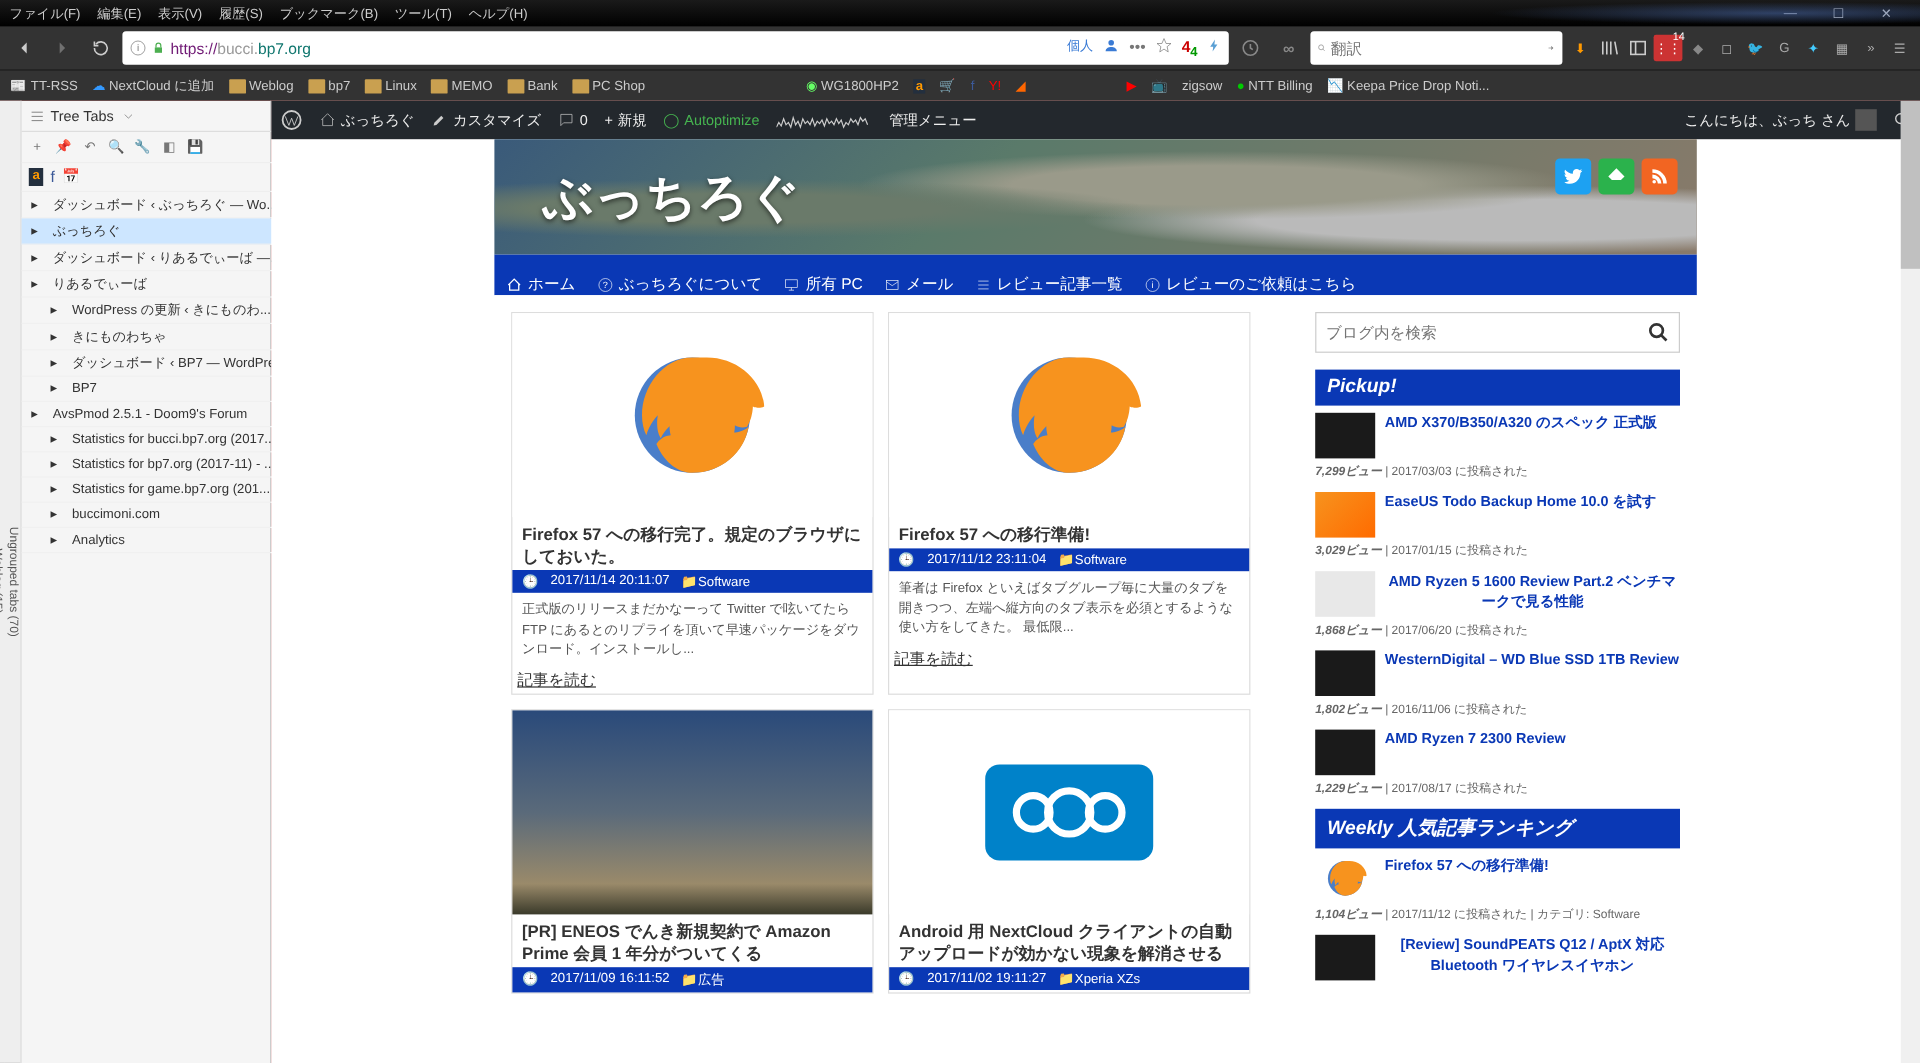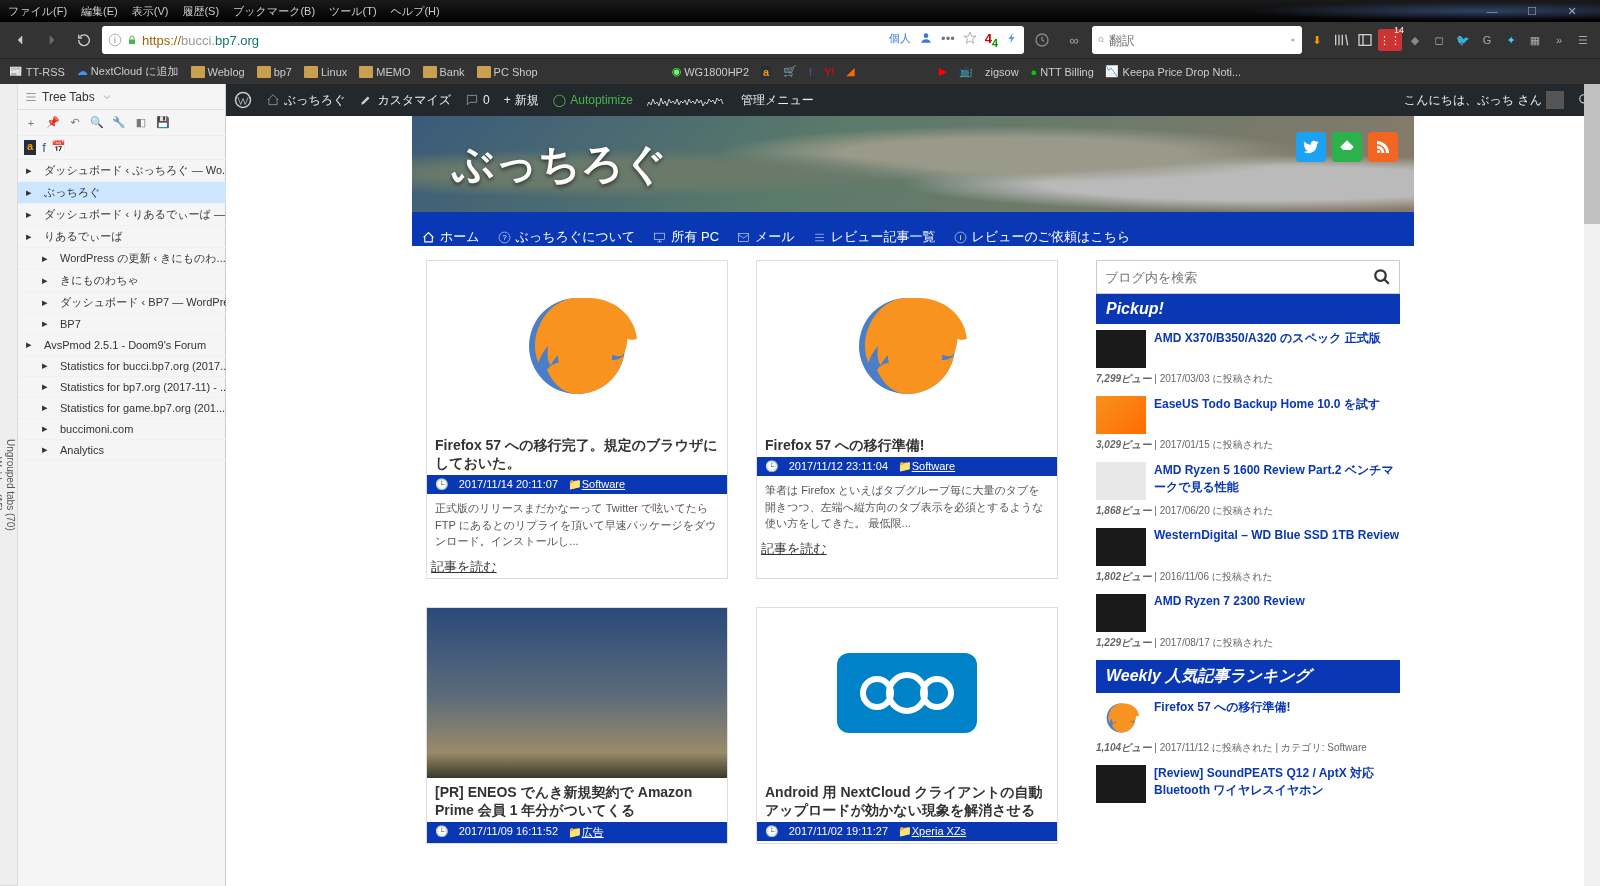--- a/index.html
+++ b/index.html
@@ -62,39 +62,39 @@
 .site-title { position:absolute; left:40px; top:20px; font-size:42px; font-weight:bold; color:#fff; text-shadow:0 2px 4px rgba(0,0,0,0.6); font-family:serif;}
 .site-social { position:absolute; right:16px; top:16px; display:flex; gap:6px; }
 .site-social .soc { width:30px; height:30px; border-radius:4px; display:flex; align-items:center; justify-content:center; color:#fff; font-size:16px;}
 .soc.tw{background:#1da1f2;} .soc.fd{background:#2bb24c;} .soc.rss{background:#f26522;}
 
 .site-nav { background:#0a38b5; height:34px; display:flex; align-items:flex-end; padding:0 10px; gap:18px; font-size:13px; color:#fff; }
 .site-nav .nav-item { display:flex; align-items:center; gap:5px; }
 
 .site-body { display:flex; gap:16px; padding: 14px; background:#fff; }
 .main-col { flex:1; }
-.articles { display:flex; flex-wrap:wrap; gap:28px; }
+.articles { display:flex; flex-wrap:wrap; gap:12px; }
 .article-card { width: 302px; border:1px solid #ddd; background:#fff; display:flex; flex-direction:column; }
 .article-thumb { height:170px; display:flex; align-items:center; justify-content:center; overflow:hidden; }
 .article-thumb.ff { background:#fff; }
 .article-thumb.ff svg { width:120px; height:120px; }
 .article-thumb.sky { background: linear-gradient(to bottom, #2a4a7a 0%, #5a6a7a 50%, #9a8a6a 85%, #3a3a2a 100%); }
 .article-thumb.ncloud { background:#fff; }
 .nc-icon { width:140px; height:80px; background:#0082c9; border-radius:12px; display:flex; align-items:center; justify-content:center; }
 .article-title { font-size:14px; font-weight:bold; padding: 6px 8px 2px; color:#333; }
 .article-meta { background:#0a38b5; color:#fff; font-size:11px; padding: 3px 8px; display:flex; gap:10px; }
-.article-meta a { color:#fff; text-decoration:underline; }
+.article-meta a { color:#fff; }
 .article-excerpt { font-size:11px; color:#555; padding:6px 8px; line-height:1.5; }
 .read-more { font-size:13px; padding:2px 4px; text-decoration:underline; color:#333; }
 
 .side-col { width: 304px; }
-.search-box { border:1px solid #ccc; height:34px; display:flex; align-items:center; padding:0 8px; }
+.search-box { border:1px solid #ccc; height:34px; display:flex; align-items:center; padding:0 8px; margin-bottom:14px; }
 .search-box input { border:none; flex:1; font-size:13px; outline:none; }
 .widget-title { background:#0a38b5; color:#fff; padding:6px 10px; font-size:16px; font-weight:bold; font-style:italic; margin-bottom:6px; }
-.pickup-item { display:flex; gap:8px; margin-bottom:4px; align-items:flex-start; }
+.pickup-item { display:flex; gap:8px; margin-bottom:4px; align-items:flex-start;text-align:center; }
 .pickup-item .thumb { width:50px; height:38px; background:#333; flex-shrink:0; }
 .pickup-item .thumb.orange { background:linear-gradient(135deg,#f7931e,#ff6b00); }
 .pickup-item .thumb.gray { background:#e8e8e8; }
 .pickup-item .thumb.black { background:#1a1a1a; }
 .pickup-item .thumb.ryzen { background:#1a1a1a; }
 .pickup-item .thumb.ff { background:#fff; display:flex; align-items:center; justify-content:center; }
 .pickup-item .link { font-size:12px; color:#0a38b5; font-weight:bold; }
 .pickup-meta { font-size:10px; color:#666; margin-bottom:10px; }
 .pickup-meta .views { font-style:italic; font-weight:bold; }
 
@@ -141,21 +141,21 @@
   </button>
   <div class="urlbar">
     <svg width="14" height="14" viewBox="0 0 24 24">
         <circle cx="12" cy="12" r="10" fill="none" stroke="#777"></circle>
         <text x="12" y="17" text-anchor="middle" font-size="14" fill="#777">i</text>
       </svg>
     <svg class="lock" viewBox="0 0 24 24" style="margin:0 4px">
         <rect x="6" y="11" width="12" height="9" fill="#4caf50"></rect>
         <path d="M8 11V8a4 4 0 0 1 8 0v3" fill="none" stroke="#4caf50" stroke-width="2"></path>
       </svg>
-    <span style="color:#a16207">https://</span>
+    <span style="color:#701a75">https://</span>
     <span style="color:#999">bucci.</span>
     <span style="color:#0f766e">bp7.org</span>
     <span class="spacer"></span>
     <div class="icon-group">
       <span style="color:#3a7bd5;font-size:11px">個人</span>
       <svg width="14" height="14" viewBox="0 0 24 24">
           <circle cx="12" cy="8" r="4" fill="#3a7bd5"></circle>
           <path d="M4 20c0-4 4-6 8-6s8 2 8 6" fill="#3a7bd5"></path>
         </svg>
       <span>•••</span>

